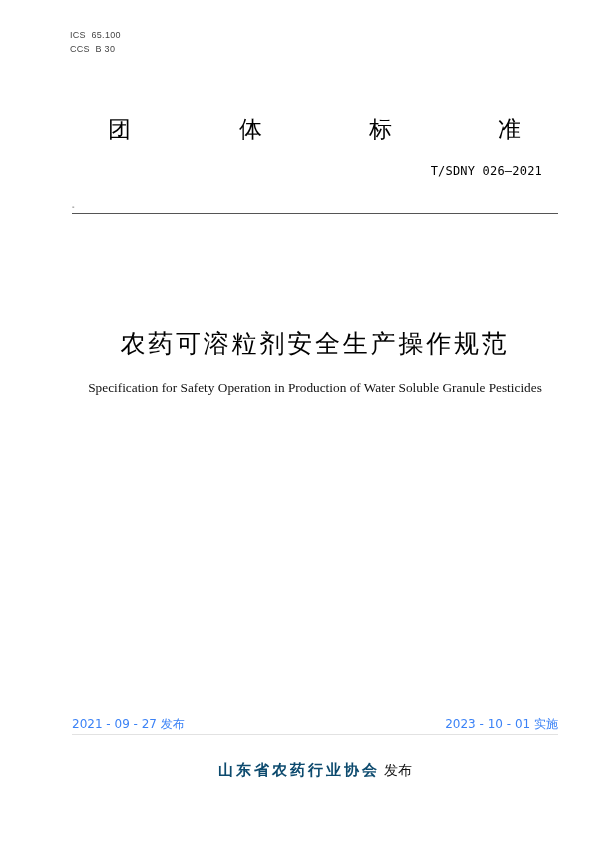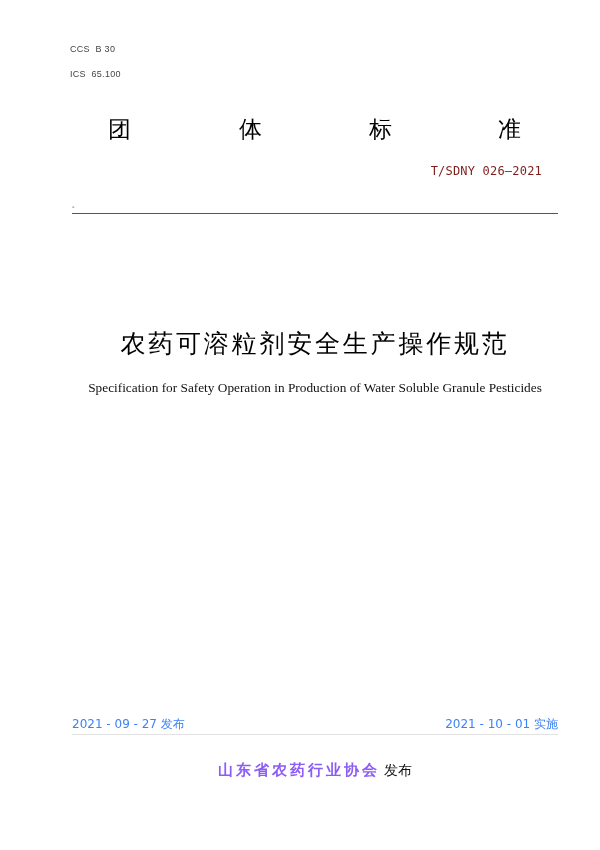--- a/index.html
+++ b/index.html
@@ -19,41 +19,41 @@
 
     .classification {
       left: 70px;
       font-family: "Liberation Sans", sans-serif;
       font-size: 9px;
       color: #444;
       letter-spacing: 0.3px;
       line-height: 11px;
       white-space: pre;
     }
-    #ics { top: 30px; margin-top: 39px; }
+    #ics { top: 30px; }
     #ccs { top: 44px; }
 
     .heading-char {
       top: 115px;
       font-family: "DejaVu Sans", sans-serif;
       font-size: 23px;
       line-height: 28px;
       color: #000;
     }
     #h0 { left: 108px; }
     #h1 { left: 239px; }
     #h2 { left: 369px; }
     #h3 { left: 498px; }
 
     #std-code {
       right: 58px;
       top: 164px;
       font-family: "DejaVu Sans Mono", monospace;
       font-size: 12px;
-      color: #7f1d1d;
+      color: #000000;
       letter-spacing: 0.2px;
     }
 
     #tiny-mark {
       left: 72px;
       top: 203px;
       font-size: 7px;
       color: #222;
     }
 
@@ -111,21 +111,21 @@
       left: 0;
       width: 630px;
       top: 760px;
       text-align: center;
       white-space: nowrap;
     }
     #issuer-name {
       font-family: "DejaVu Sans", sans-serif;
       font-size: 15px;
       letter-spacing: 3px;
-      color: #8b5cf6;
+      color: #0c4a6e;
       font-weight: bold;
       text-align: center;
     }
     #issuer-suffix {
       font-family: "DejaVu Sans", sans-serif;
       font-size: 14px;
       color: #111;
       margin-left: 4px;
     }
   </style>
@@ -144,18 +144,18 @@
 
 <div class="abs" id="std-code">T/SDNY 026—2021</div>
 
 <div class="abs" id="tiny-mark">-</div>
 <div class="abs" id="top-rule"></div>
 
 <div class="abs" id="doc-title">农药可溶粒剂安全生产操作规范</div>
 <div class="abs" id="doc-title-en">Specification for Safety Operation in Production of Water Soluble Granule Pesticides</div>
 
 <div class="abs date" id="pub-date">2021 - 09 - 27 发布</div>
-<div class="abs date" id="impl-date">2021 - 10 - 01 实施</div>
+<div class="abs date" id="impl-date">2023 - 10 - 01 实施</div>
 <div class="abs" id="bottom-rule"></div>
 
 <div class="abs" id="issuer">
   <span id="issuer-name">山东省农药行业协会</span><span id="issuer-suffix">发布</span>
 </div>
 
 </body></html>

